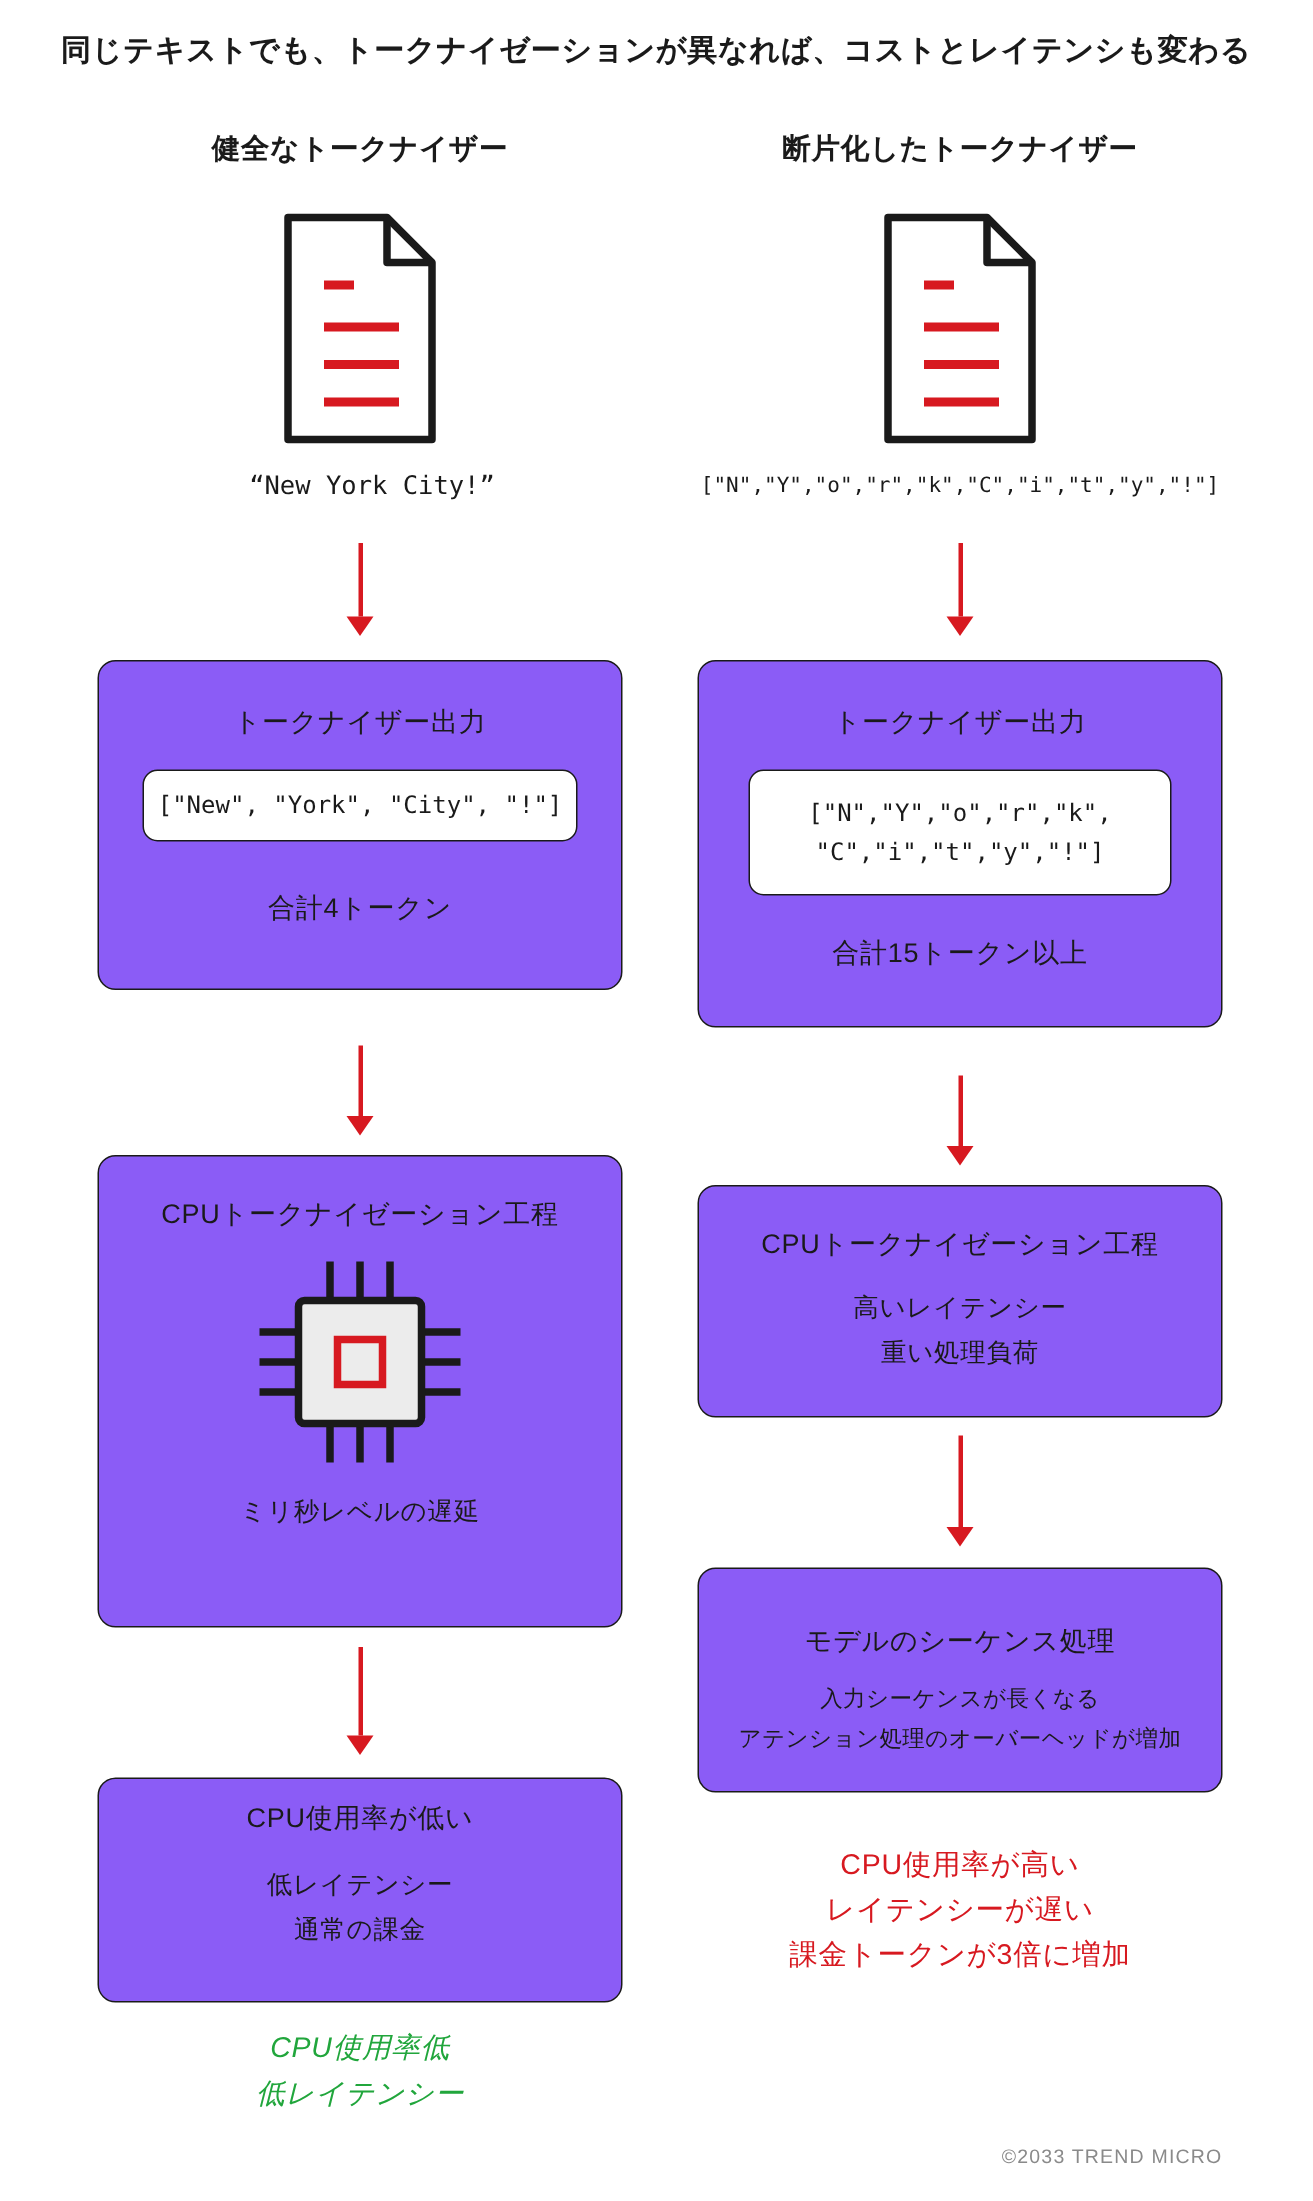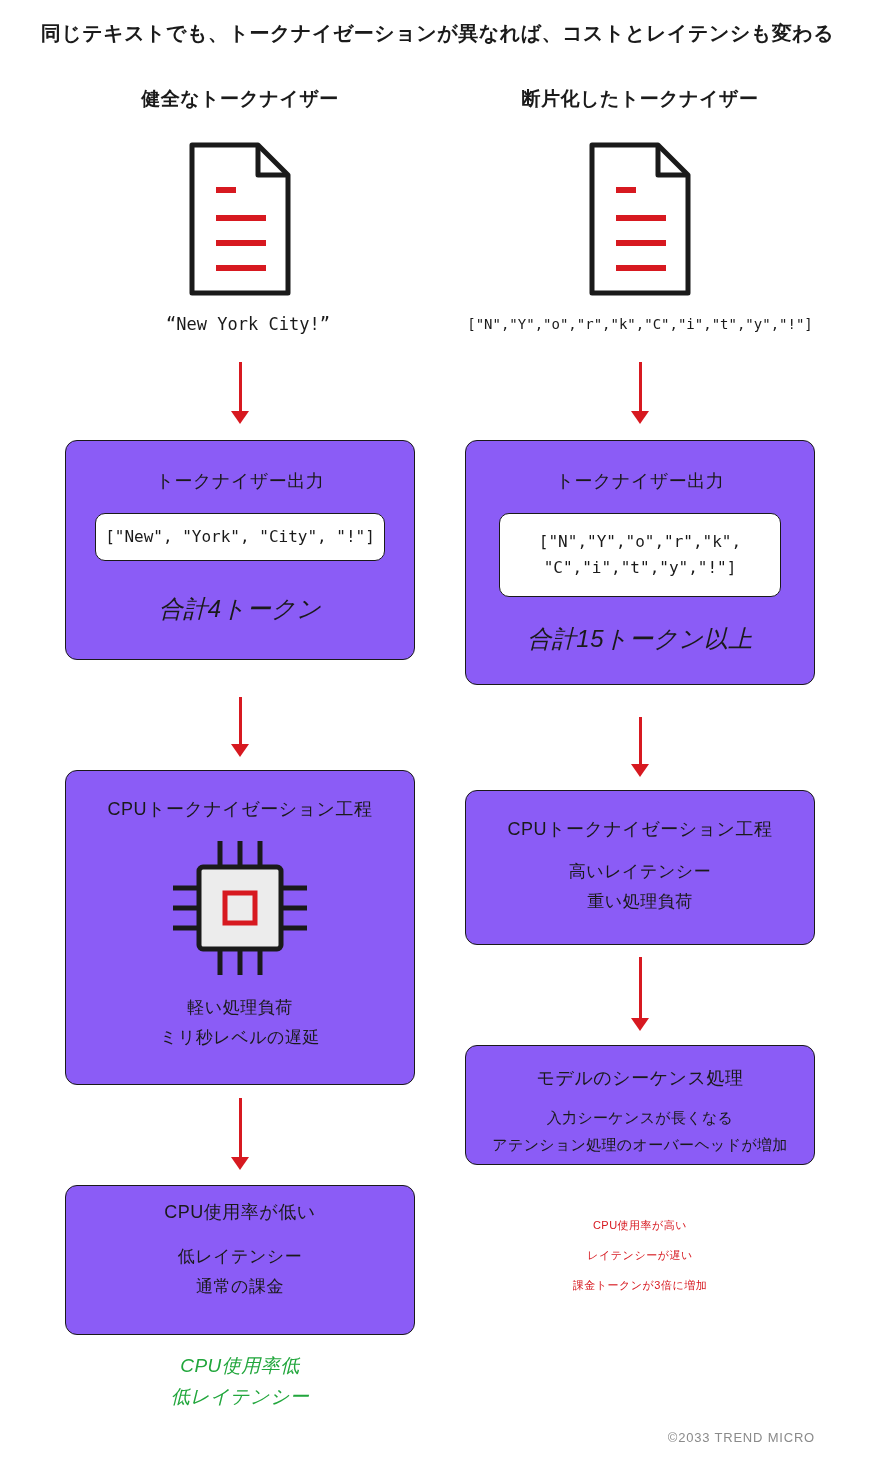--- a/index.html
+++ b/index.html
@@ -57,21 +57,21 @@
     border: 1.6px solid #1a1a1a;
     border-radius: 10px;
     font-family: "DejaVu Sans Mono", monospace;
     font-size: 16px;
     line-height: 26px;
     display: flex;
     flex-direction: column;
     justify-content: center;
     margin: 0 auto;
   }
-  .box-total { font-size: 24px; letter-spacing: 0.5px; font-style: italic; }
+  .box-total { font-size: 18px; letter-spacing: 0.5px; }
   .box-line { font-size: 17px; line-height: 30px; letter-spacing: 0.5px; }
   .box-line-sm { font-size: 15px; line-height: 27px; letter-spacing: 0.3px; }
   .arrow {
     position: absolute;
     width: 18px;
     display: flex;
     flex-direction: column;
     align-items: center;
   }
   .arrow .shaft { width: 3px; flex: 1; background: #d71920; }
@@ -81,21 +81,21 @@
     border-right: 9px solid transparent;
     border-top: 13px solid #d71920;
   }
   .summary {
     position: absolute;
     width: 350px;
     text-align: center;
     letter-spacing: 0.5px;
   }
   .summary-green { color: #21a63c; font-size: 19px; line-height: 31px; font-weight: 500; }
-  .summary-red { color: #d71920; font-size: 11px; line-height: 30px; font-weight: 500; }
+  .summary-red { color: #d71920; font-size: 19px; line-height: 30px; font-weight: 500; margin-top: 19px; }
   .footer {
     position: absolute;
     top: 1430px;
     left: 465px;
     width: 350px;
     text-align: right;
     color: #8a8a8a;
     font-size: 13px;
     letter-spacing: 0.8px;
   }
@@ -185,39 +185,38 @@
         <line x1="8" y1="75" x2="34" y2="75" stroke="#1a1a1a" stroke-width="5"></line>
         <line x1="8" y1="95" x2="34" y2="95" stroke="#1a1a1a" stroke-width="5"></line>
         <line x1="116" y1="55" x2="142" y2="55" stroke="#1a1a1a" stroke-width="5"></line>
         <line x1="116" y1="75" x2="142" y2="75" stroke="#1a1a1a" stroke-width="5"></line>
         <line x1="116" y1="95" x2="142" y2="95" stroke="#1a1a1a" stroke-width="5"></line>
         <rect x="34" y="34" width="82" height="82" rx="4" fill="#ececec" stroke="#1a1a1a" stroke-width="5"></rect>
         <rect x="60" y="60" width="30" height="30" fill="none" stroke="#d71920" stroke-width="5"></rect>
       </svg>
     </div>
     <div style="margin-top:10px;">
-      <div class="box-line">軽い処理負荷</div>
       <div class="box-line">ミリ秒レベルの遅延</div>
     </div>
   </div>
 
   <div class="box" style="left:465px; top:790px; height:155px; padding-top:26px;">
     <div class="box-title">CPUトークナイゼーション工程</div>
     <div style="margin-top:16px;">
       <div class="box-line">高いレイテンシー</div>
       <div class="box-line">重い処理負荷</div>
     </div>
   </div>
 
   <div class="arrow" style="left:631px; top:957px; height:74px;">
     <div class="shaft"></div>
     <div class="head"></div>
   </div>
 
-  <div class="box" style="left:465px; top:1045px; height:120px; padding-top:20px;">
+  <div class="box" style="left:465px; top:1045px; height:150px; padding-top:36px;font-family:Liberation Serif, serif;">
     <div class="box-title">モデルのシーケンス処理</div>
     <div style="margin-top:14px;">
       <div class="box-line-sm">入力シーケンスが長くなる</div>
       <div class="box-line-sm">アテンション処理のオーバーヘッドが増加</div>
     </div>
   </div>
 
   <div class="summary summary-red" style="left:465px; top:1210px;">
     <div>CPU使用率が高い</div>
     <div>レイテンシーが遅い</div>

